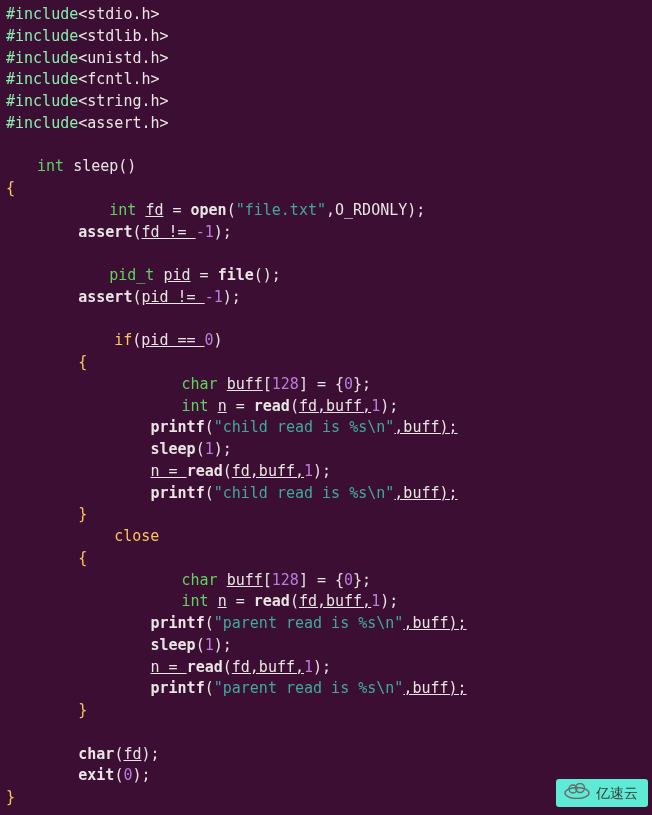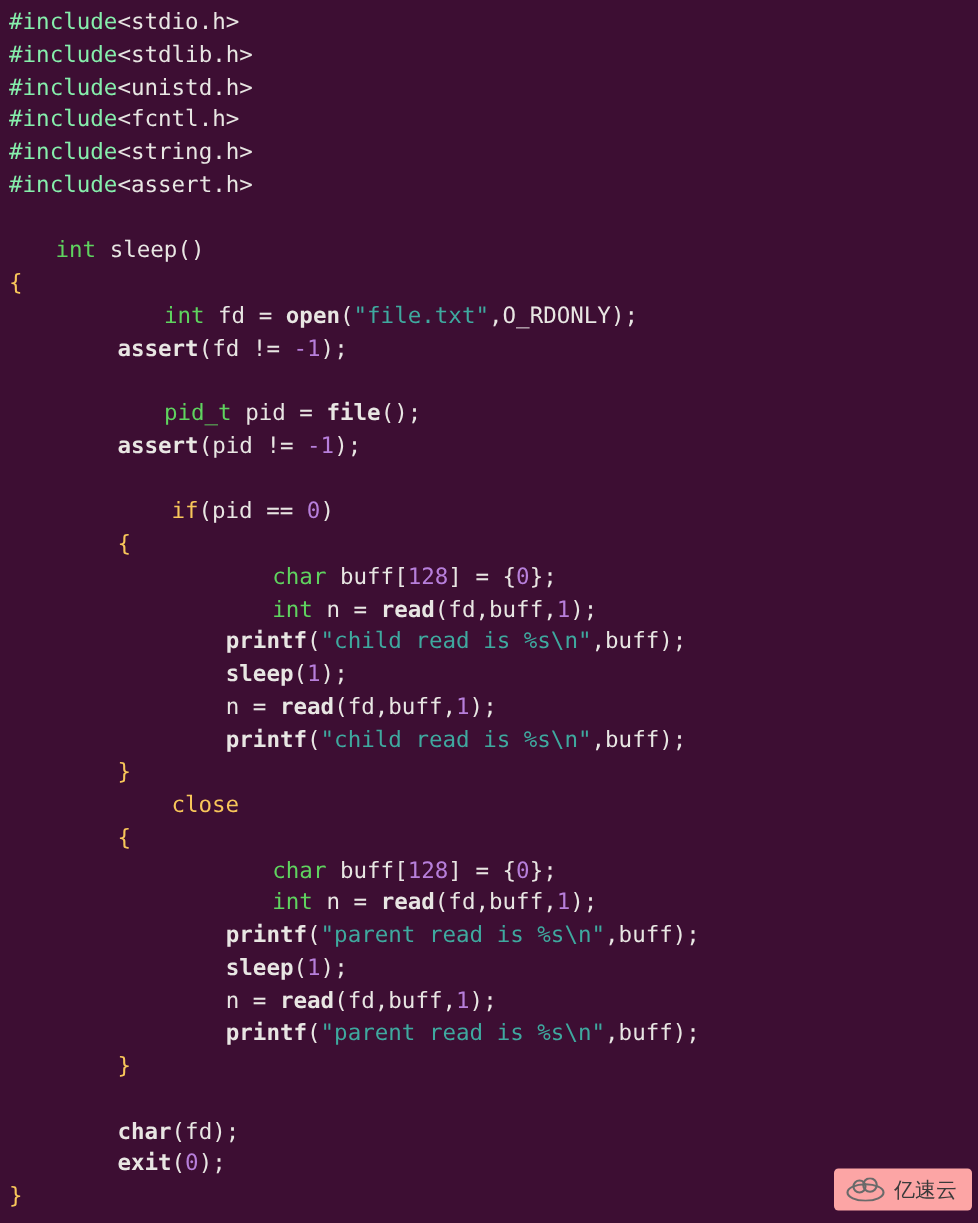--- a/index.html
+++ b/index.html
@@ -19,40 +19,40 @@
     margin: 0;
     padding: 4px 6px;
     white-space: pre;
   }
   .preproc { color: #86efac; }
   .include-path { color: #e8e6e3; }
   .kw-type { color: #5fd35f; margin-left: 31px; }
   .kw-ctrl { color: #f8c65a; margin-left: 36px; }
   .fn { color: #e8e6e3; }
   .call { color: #e8e6e3; font-weight: bold; }
-  .ident { color: #e8e6e3; }
+  .ident { color: #e8e6e3; text-decoration: underline; }
   .num { color: #b77fdb; }
   .str { color: #3fa99f; }
   .paren { color: #e8e6e3; }
   .brace { color: #f8c65a; }
   .op { color: #e8e6e3; }
   .const { color: #e8e6e3; }
 
   .watermark {
     position: absolute;
     bottom: 8px;
     right: 4px;
-    background: #fca5a5;
+    background: #5eead4;
     color: #3a3a3a;
     font-family: sans-serif;
     font-size: 14px;
     padding: 4px 10px 4px 8px;
     border-radius: 3px;
     display: flex;
-    align-items: center;
+    align-items: flex-start;
     gap: 6px;
   }
   .watermark svg { display: block; }
 </style>
 </head>
 <body>
 
 <pre><span><span class="preproc">#include</span><span class="include-path">&lt;stdio.h&gt;</span></span>
 <span><span class="preproc">#include</span><span class="include-path">&lt;stdlib.h&gt;</span></span>
 <span><span class="preproc">#include</span><span class="include-path">&lt;unistd.h&gt;</span></span>

